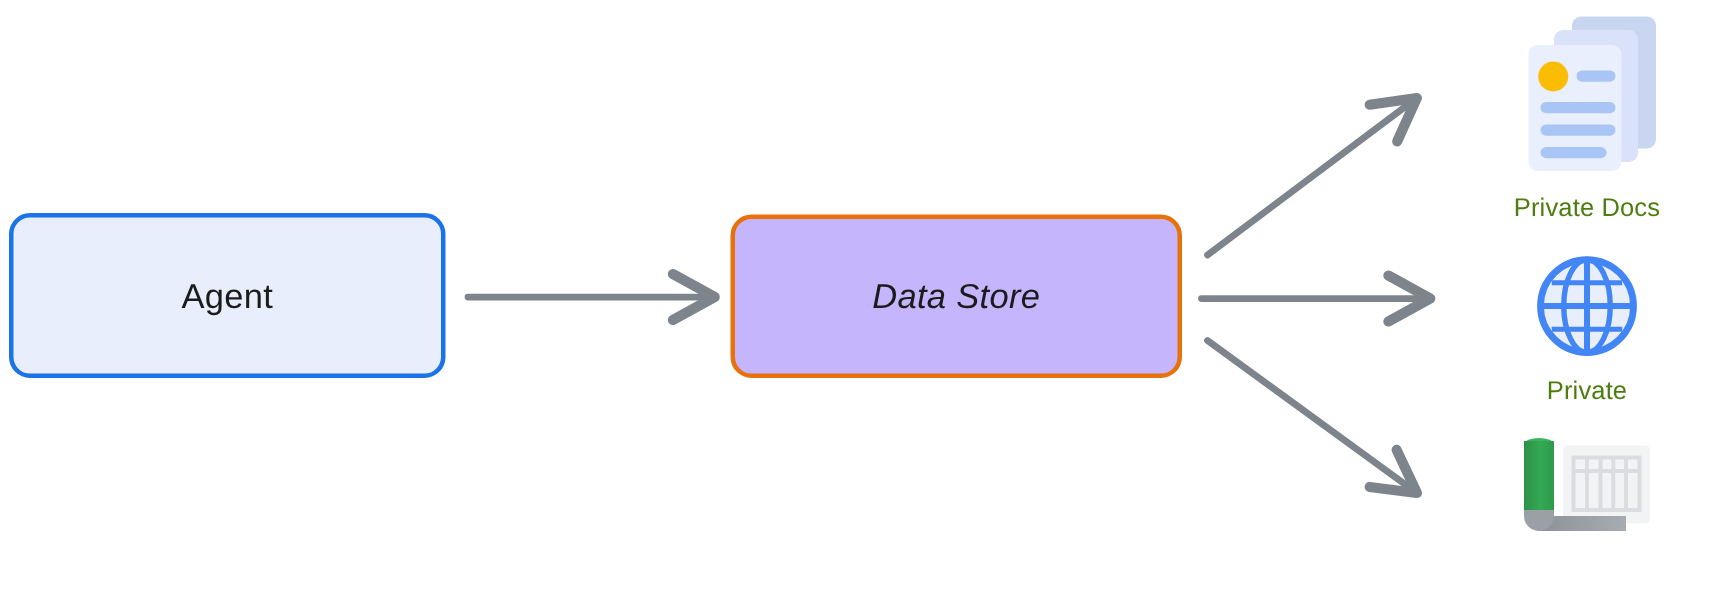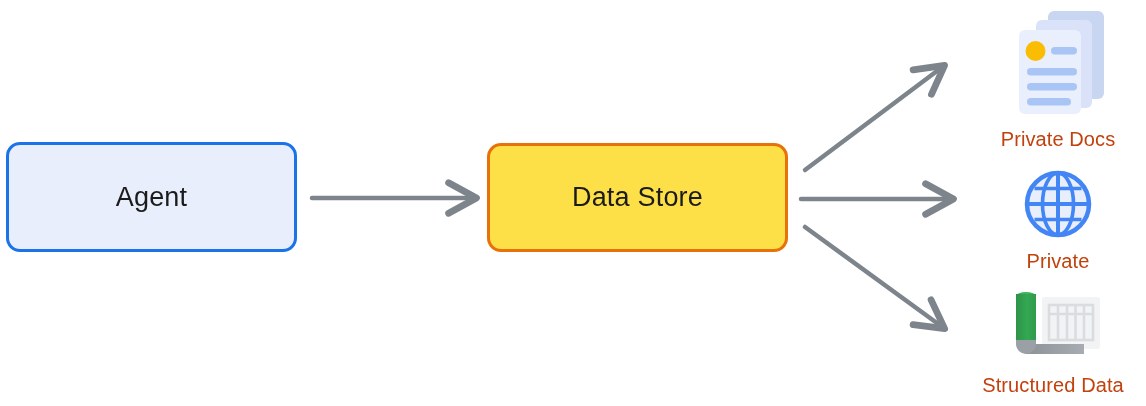--- a/index.html
+++ b/index.html
@@ -25,21 +25,21 @@
     position: absolute;
     box-sizing: border-box;
     display: flex;
     align-items: center;
     justify-content: center;
     border-radius: 14px;
     border-style: solid;
     border-width: 3px;
   }
   .node-label {
-    font-size: 27px;
+    font-size: 23px;
     letter-spacing: 0.2px;
     color: #1b1b1b;
     font-weight: 400;
     white-space: nowrap;
   }
 
   #agent-box {
     left: 6px;
     top: 142px;
     width: 291px;
@@ -67,22 +67,22 @@
     position: absolute;
     display: flex;
     flex-direction: column;
     align-items: center;
   }
   .endpoint-icon {
     display: block;
   }
   .endpoint-label {
     margin-top: 6px;
-    font-size: 20px;
-    color: #c2410c;
+    font-size: 17px;
+    color: #4d7c0f;
     white-space: nowrap;
     letter-spacing: 0.1px;
   }
 
   #endpoint-private-docs {
     left: 958px;
     top: 8px;
     width: 200px;
   }
   #endpoint-websites {
@@ -98,21 +98,21 @@
 </style>
 </head>
 <body>
 
 <div id="canvas">
 
   <div class="node-box" id="agent-box" style="background:#e8eefc;border-color:#1a73e8;">
     <span class="node-label">Agent</span>
   </div>
 
-  <div class="node-box" id="datastore-box" style="background:#fde047;border-color:#e8710a;">
+  <div class="node-box" id="datastore-box" style="background:#c4b5fd;border-color:#e8710a;font-style:italic;">
     <span class="node-label">Data Store</span>
   </div>
 
   <svg id="arrow-layer" viewBox="0 0 1146 406" width="1146" height="406" xmlns="http://www.w3.org/2000/svg">
     <defs>
       <marker id="ah" markerWidth="9" markerHeight="9" refX="6.2" refY="4.5" orient="auto" markerUnits="strokeWidth">
         <path d="M1,1.1 L7.2,4.5 L1,7.9" fill="none" stroke="#7d848c" stroke-width="1.5" stroke-linecap="round" stroke-linejoin="round"></path>
       </marker>
     </defs>
 
@@ -201,16 +201,15 @@
         <path d="M24,52 a10,10 0 0 0 0,10 Z" fill="#9aa0a6"></path>
 
         <rect x="15" y="2" width="20" height="50" fill="url(#rollg)"></rect>
         <ellipse cx="25" cy="4" rx="10" ry="4" fill="#3cb45e"></ellipse>
 
         <path d="M15,50 a10,10 0 0 0 20,0 Z" fill="#9aa0a6"></path>
         <path d="M15,48 L35,48 L35,52 a10,10 0 0 1 -20,0 Z" fill="#9aa0a6"></path>
         <rect x="15" y="2" width="20" height="46" fill="url(#rollg)"></rect>
       </svg>
     </span>
-    <span class="endpoint-label">Structured Data</span>
   </div>
 
 </div>
 
 </body></html>

